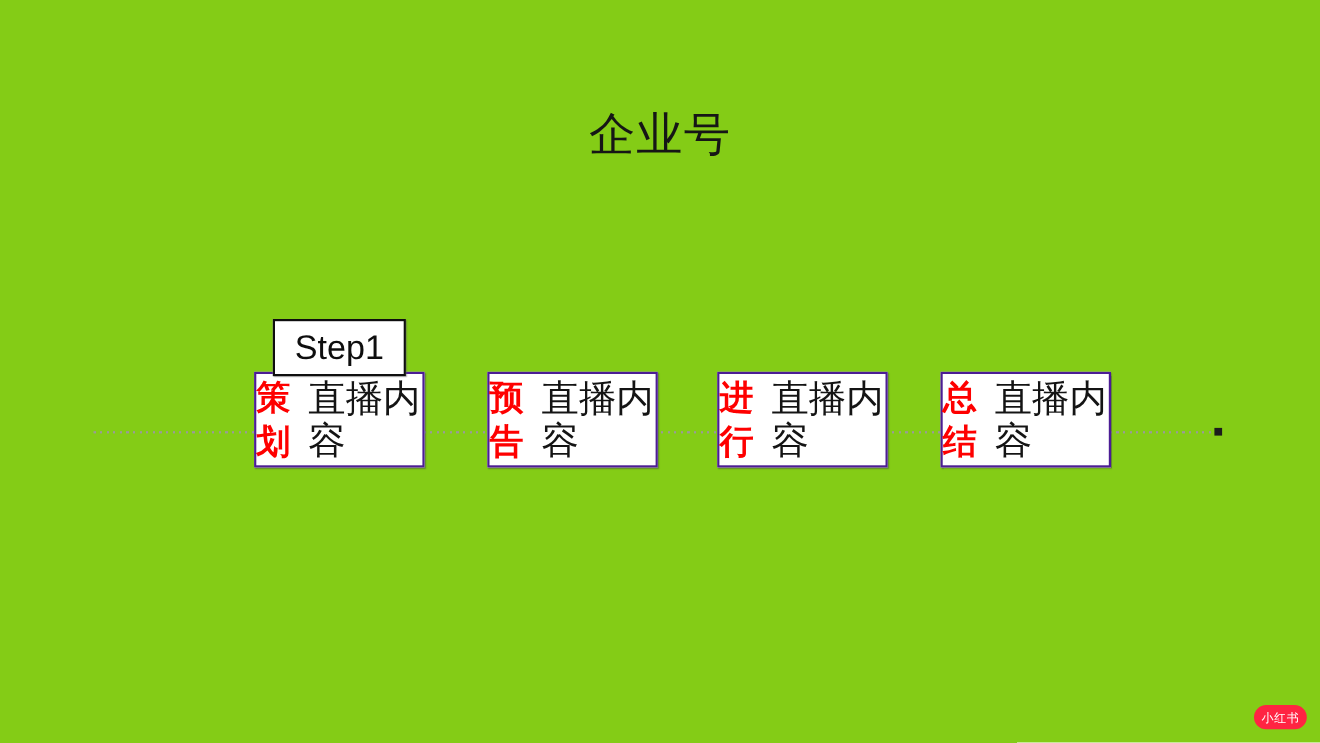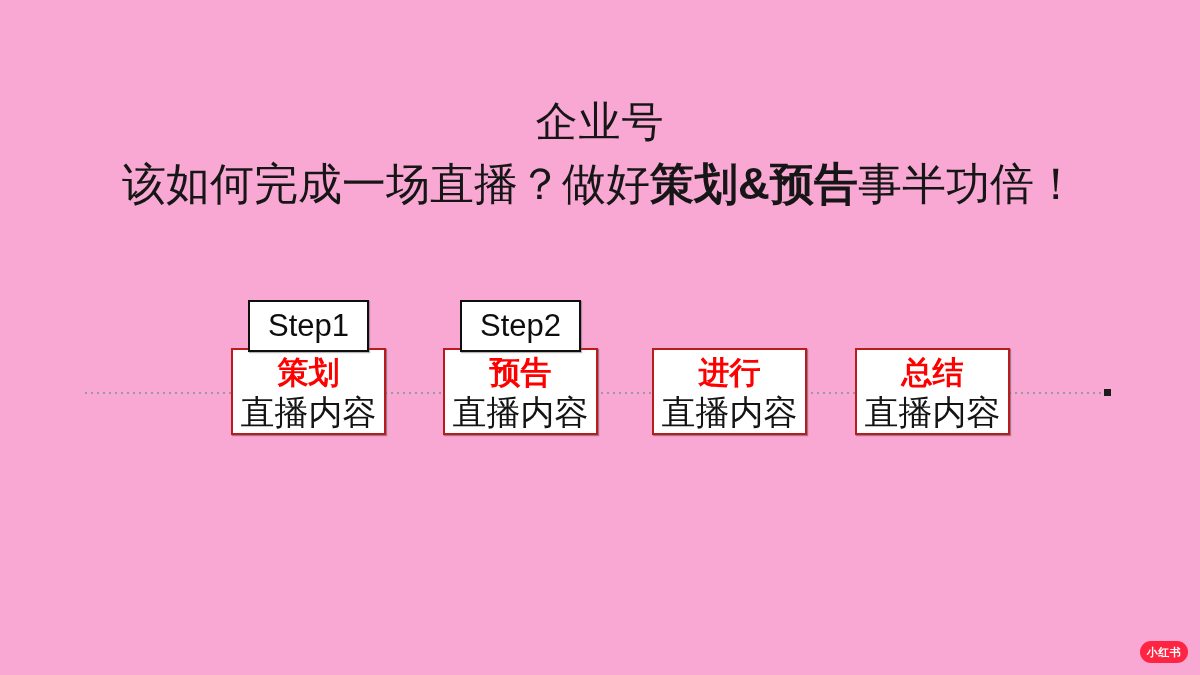--- a/index.html
+++ b/index.html
@@ -1,17 +1,17 @@
 <!DOCTYPE html>
 <html><head>
 <meta charset="utf-8">
 <style>
   html,body { margin:0; padding:0; background:#ffffff; }
   .slide {
-    position:relative; width:1200px; height:675px; background:#f9a8d4;
+    position:relative; width:1200px; height:675px; background:#84cc16;
     overflow:hidden; font-family:"Liberation Sans", sans-serif;
   }
   .title {
     position:absolute; top:96px; left:0; width:100%; text-align:center;
     font-size:42px; line-height:52px; color:#161616; font-weight:500;
     letter-spacing:1px;
   }
   .subtitle {
     position:absolute; top:154px; left:0; width:100%; text-align:center;
     font-size:44px; line-height:60px; color:#161616; font-weight:500;
@@ -22,68 +22,66 @@
     position:absolute; left:85px; top:392px; width:1022px; height:2px;
     background-image:repeating-linear-gradient(to right,
       #9a9a9a 0px, #9a9a9a 2px, transparent 2px, transparent 6px);
     z-index:0;
   }
   .dotend {
     position:absolute; left:1104px; top:389px; width:7px; height:7px;
     background:#1c1c1c; z-index:0;
   }
 
-  .group { position:absolute; top:300px; width:155px; height:108px; }
+  .group { position:absolute; top:290px; width:155px; height:108px; }
   .g1 { left:231px; } .g2 { left:443px; } .g3 { left:652px; } .g4 { left:855px; }
 
   .stepbox {
     position:absolute; left:17px; top:0; width:121px; height:52px;
     background:#ffffff; border:2px solid #0e0e0e; box-sizing:border-box;
     z-index:2; display:flex; align-items:center; justify-content:center;
     font-size:31px; color:#0e0e0e;
     box-shadow:1px 1px 1px rgba(90,90,90,0.45);
   }
   .contentbox {
     position:absolute; left:0; top:48px; width:155px; height:87px;
-    background:#ffffff; border:2px solid #b91c1c; box-sizing:border-box;
-    z-index:1; display:flex; flex-direction:column; align-items:center;
+    background:#ffffff; border:2px solid #4c1d95; box-sizing:border-box;
+    z-index:1; display:flex; flex-direction:row; align-items:center;
     justify-content:center; box-shadow:1px 1px 1px rgba(70,70,70,0.5);
   }
   .keyword { font-size:31px; font-weight:bold; color:#fe0000; line-height:40px; }
   .desc    { font-size:34px; color:#141414; line-height:38px; }
 
   .logo {
     position:absolute; left:1140px; top:641px; width:48px; height:22px;
     border-radius:11px; background:#ff2442; color:#ffffff;
-    font-size:11px; font-weight:bold; display:flex; align-items:center;
+    font-size:11px; font-weight:normal; display:flex; align-items:center;
     justify-content:center; letter-spacing:0.5px;
   }
 </style>
 </head>
 <body>
 
 <div class="slide">
 
   <div class="title">企业号</div>
 
-  <div class="subtitle"><span>该如何完成一场直播？做好</span><span class="bold-part">策划&amp;预告</span><span>事半功倍！</span></div>
 
   <div class="dotline"></div>
   <div class="dotend"></div>
 
   <div class="group g1">
     <div class="stepbox">Step1</div>
     <div class="contentbox">
       <div class="keyword">策划</div>
       <div class="desc">直播内容</div>
     </div>
   </div>
 
   <div class="group g2">
-    <div class="stepbox">Step2</div>
     <div class="contentbox">
       <div class="keyword">预告</div>
       <div class="desc">直播内容</div>
     </div>
   </div>
 
   <div class="group g3">
     <div class="contentbox">
       <div class="keyword">进行</div>
       <div class="desc">直播内容</div>

